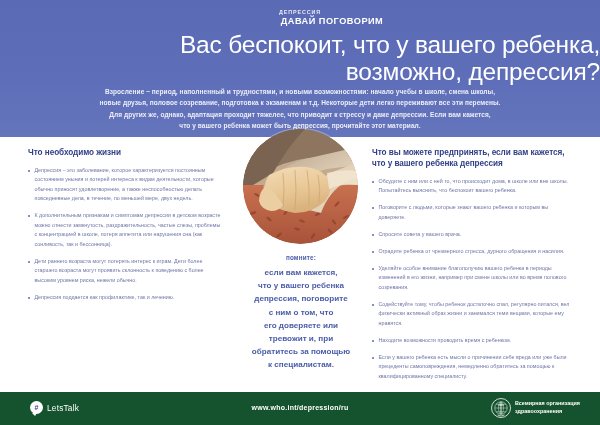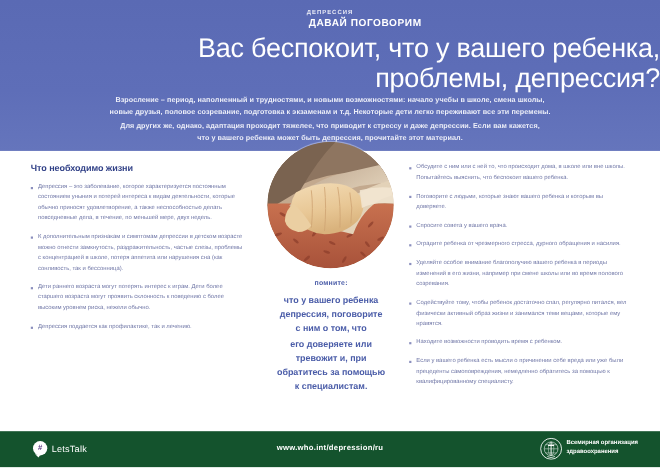--- a/index.html
+++ b/index.html
@@ -233,21 +233,21 @@
 </head>
 <body>
 
 <div id="poster">
 
   <div class="header">
     <div class="kicker-small">ДЕПРЕССИЯ</div>
     <div class="kicker-big">ДАВАЙ ПОГОВОРИМ</div>
     <div class="headline">
       <span class="l1">Вас беспокоит, что у вашего ребенка,</span>
-      <span class="l2">проблемы, депрессия?</span>
+      <span class="l2">возможно, депрессия?</span>
     </div>
     <div class="intro">
       <span>Взросление – период, наполненный и трудностями, и новыми возможностями: начало учебы в школе, смена школы,</span>
       <span>новые друзья, половое созревание, подготовка к экзаменам и т.д. Некоторые дети легко переживают все эти перемены.</span>
       <span>Для других же, однако, адаптация проходит тяжелее, что приводит к стрессу и даже депрессии. Если вам кажется,</span>
       <span>что у вашего ребенка может быть депрессия, прочитайте этот материал.</span>
     </div>
   </div>
 
   <div class="photo">
@@ -324,31 +324,33 @@
       <li>Депрессия – это заболевание, которое характеризуется постоянным состоянием уныния и потерей интереса к видам деятельности, которые обычно приносят удовлетворение, а также неспособностью делать повседневные дела, в течение, по меньшей мере, двух недель.</li>
       <li>К дополнительным признакам и симптомам депрессии в детском возрасте можно отнести замкнутость, раздражительность, частые слезы, проблемы с концентрацией в школе, потеря аппетита или нарушения сна (как сонливость, так и бессонница).</li>
       <li>Дети раннего возраста могут потерять интерес к играм. Дети более старшего возраста могут проявить склонность к поведению с более высоким уровнем риска, нежели обычно.</li>
       <li>Депрессия поддается как профилактике, так и лечению.</li>
     </ul>
   </div>
 
   <div class="remember">
     <span class="rem-label">помните:</span>
     <div class="rem-body">
+      <span>если вам кажется,</span>
       <span>что у вашего ребенка</span>
       <span>депрессия, поговорите</span>
       <span>с ним о том, что</span>
       <span>его доверяете или</span>
       <span>тревожит и, при</span>
       <span>обратитесь за помощью</span>
       <span>к специалистам.</span>
     </div>
   </div>
 
   <div class="col col-right">
+    <div class="col-title">Что вы можете предпринять, если вам кажется, что у вашего ребенка депрессия</div>
     <ul class="bullets">
       <li>Обсудите с ним или с ней то, что происходит дома, в школе или вне школы. Попытайтесь выяснить, что беспокоит вашего ребенка.</li>
       <li>Поговорите с людьми, которые знают вашего ребенка и которым вы доверяете.</li>
       <li>Спросите совета у вашего врача.</li>
       <li>Оградите ребенка от чрезмерного стресса, дурного обращения и насилия.</li>
       <li>Уделяйте особое внимание благополучию вашего ребенка в периоды изменений в его жизни, например при смене школы или во время полового созревания.</li>
       <li>Содействуйте тому, чтобы ребенок достаточно спал, регулярно питался, вел физически активный образ жизни и занимался теми вещами, которые ему нравятся.</li>
       <li>Находите возможности проводить время с ребенком.</li>
       <li>Если у вашего ребенка есть мысли о причинении себе вреда или уже были прецеденты самоповреждения, немедленно обратитесь за помощью к квалифицированному специалисту.</li>
     </ul>

